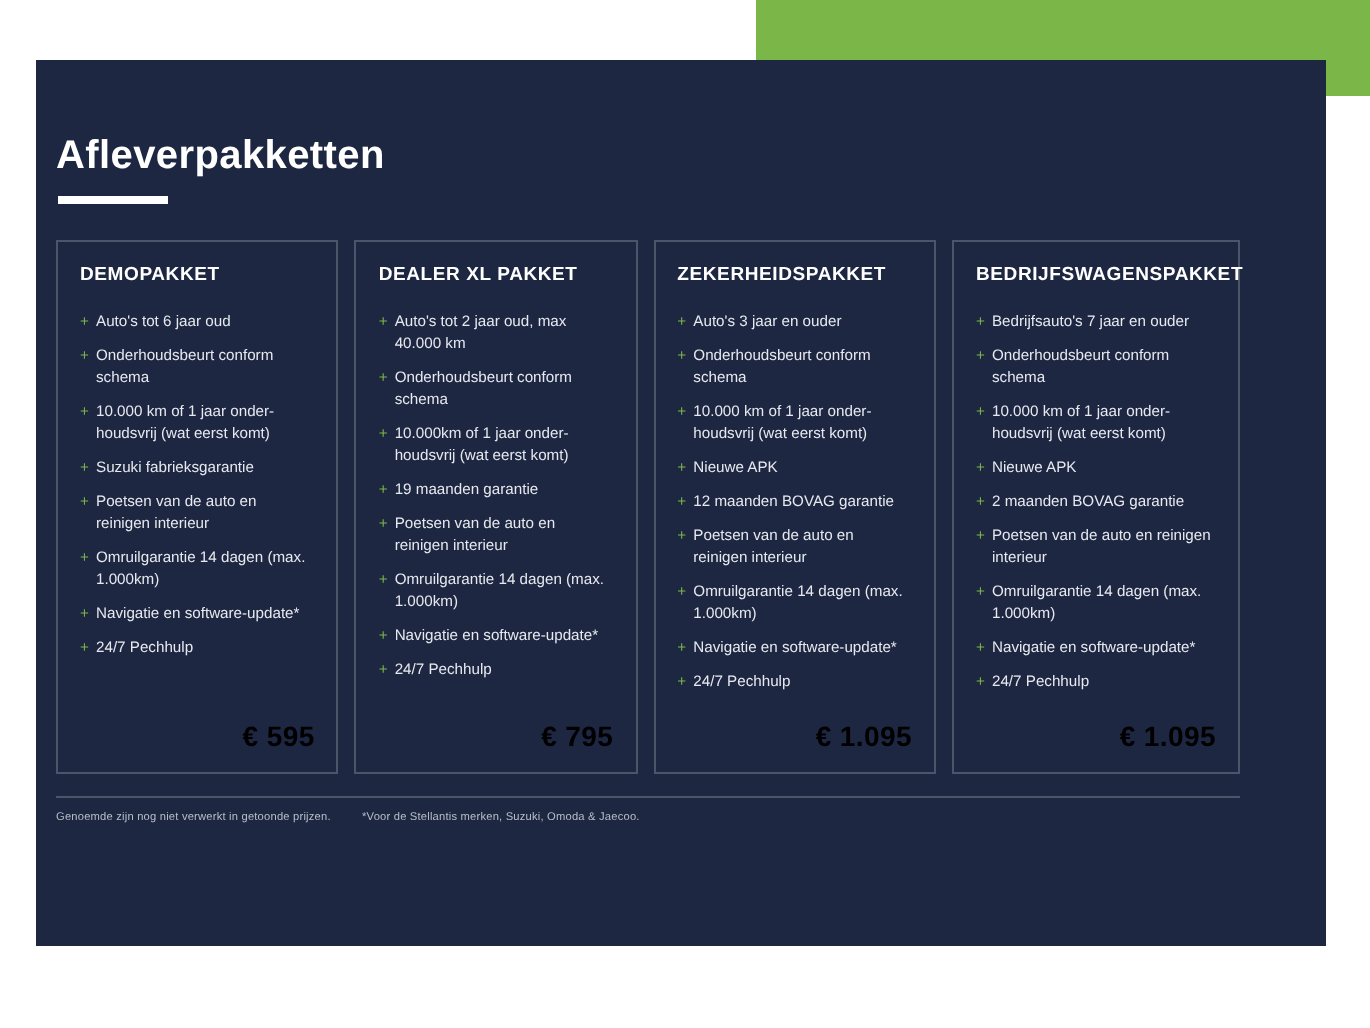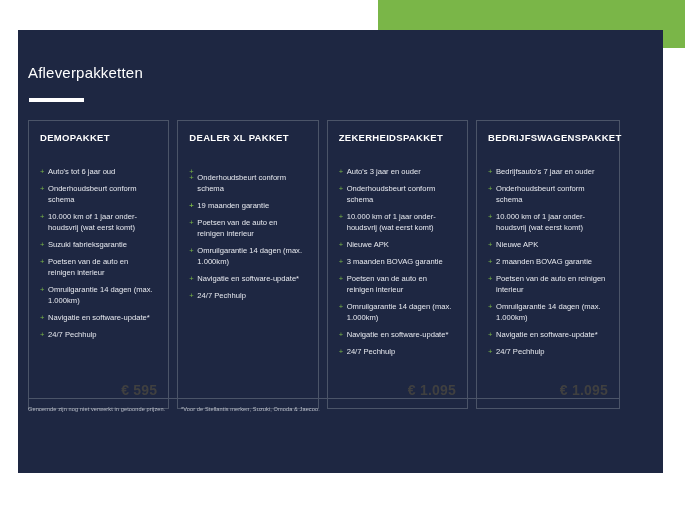--- a/index.html
+++ b/index.html
@@ -29,22 +29,22 @@
     width: 645px;
     height: 443px;
     background: #1e2742;
     box-sizing: border-box;
   }
   .title {
     position: absolute;
     top: 54px;
     left: 28px;
     color: #ffffff;
-    font-size: 15px;
-    font-weight: normal;
+    font-size: 20px;
+    font-weight: bold;
     letter-spacing: 0.2px;
   }
   .title-rule {
     position: absolute;
     top: 98px;
     left: 29px;
     width: 55px;
     height: 4px;
     background: #ffffff;
   }
@@ -58,21 +58,20 @@
   }
   .card {
     width: 144px;
     min-height: 245px;
     border: 1px solid #4b5468;
     box-sizing: border-box;
     padding: 12px 11px 10px 11px;
     position: relative;
     display: flex;
     flex-direction: column;
-    gap: 11px;
   }
   .card-title {
     color: #ffffff;
     font-size: 9.5px;
     font-weight: bold;
     letter-spacing: 0.3px;
     margin-bottom: 12px;
     line-height: 1.1;
   }
   .feature-list {
@@ -92,21 +91,21 @@
   .feature .plus {
     position: absolute;
     left: 0;
     top: 0;
     color: #7ab648;
     font-size: 7.6px;
     line-height: 1.45;
   }
   .price {
     text-align: right;
-    color: #404040;
+    color: #000000;
     font-size: 14px;
     font-weight: bold;
     margin-top: 8px;
     letter-spacing: 0.2px;
   }
   .footer-rule {
     position: absolute;
     top: 398px;
     left: 28px;
     width: 592px;
@@ -149,39 +148,40 @@
       <li class="feature"><span class="plus">+</span><span>Omruilgarantie 14 dagen (max. 1.000km)</span></li>
       <li class="feature"><span class="plus">+</span><span>Navigatie en software-update*</span></li>
       <li class="feature"><span class="plus">+</span><span>24/7 Pechhulp</span></li>
     </ul>
     <div class="price">€ 595</div>
   </div>
 
   <div class="card">
     <div class="card-title">DEALER XL PAKKET</div>
     <ul class="feature-list">
-      <li class="feature"><span class="plus">+</span></li>
-      <li class="feature"><span class="plus">+</span><span>Onderhoudsbeurt conform schema</span></li>
-      <li class="feature"><span class="plus">+</span></li>
+      <li class="feature"><span class="plus">+</span><span>Auto's tot 2 jaar oud, max 40.000 km</span></li>
+      <li class="feature"><span class="plus">+</span><span>Onderhoudsbeurt conform schema</span></li>
+      <li class="feature"><span class="plus">+</span><span>10.000km of 1 jaar onder-houdsvrij (wat eerst komt)</span></li>
       <li class="feature"><span class="plus">+</span><span>19 maanden garantie</span></li>
       <li class="feature"><span class="plus">+</span><span>Poetsen van de auto en reinigen interieur</span></li>
       <li class="feature"><span class="plus">+</span><span>Omruilgarantie 14 dagen (max. 1.000km)</span></li>
       <li class="feature"><span class="plus">+</span><span>Navigatie en software-update*</span></li>
       <li class="feature"><span class="plus">+</span><span>24/7 Pechhulp</span></li>
     </ul>
+    <div class="price">€ 795</div>
   </div>
 
   <div class="card">
     <div class="card-title">ZEKERHEIDSPAKKET</div>
     <ul class="feature-list">
       <li class="feature"><span class="plus">+</span><span>Auto's 3 jaar en ouder</span></li>
       <li class="feature"><span class="plus">+</span><span>Onderhoudsbeurt conform schema</span></li>
       <li class="feature"><span class="plus">+</span><span>10.000 km of 1 jaar onder-houdsvrij (wat eerst komt)</span></li>
       <li class="feature"><span class="plus">+</span><span>Nieuwe APK</span></li>
-      <li class="feature"><span class="plus">+</span><span>3 maanden BOVAG garantie</span></li>
+      <li class="feature"><span class="plus">+</span><span>12 maanden BOVAG garantie</span></li>
       <li class="feature"><span class="plus">+</span><span>Poetsen van de auto en reinigen interieur</span></li>
       <li class="feature"><span class="plus">+</span><span>Omruilgarantie 14 dagen (max. 1.000km)</span></li>
       <li class="feature"><span class="plus">+</span><span>Navigatie en software-update*</span></li>
       <li class="feature"><span class="plus">+</span><span>24/7 Pechhulp</span></li>
     </ul>
     <div class="price">€ 1.095</div>
   </div>
 
   <div class="card">
     <div class="card-title">BEDRIJFSWAGENSPAKKET</div>

